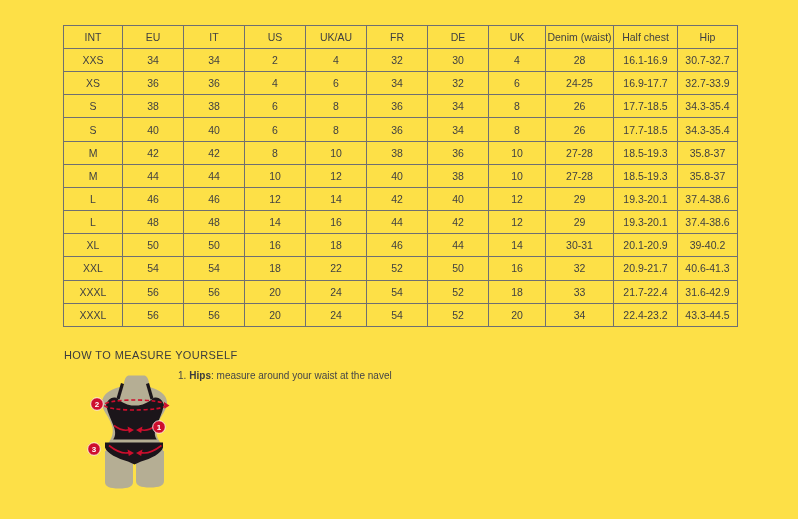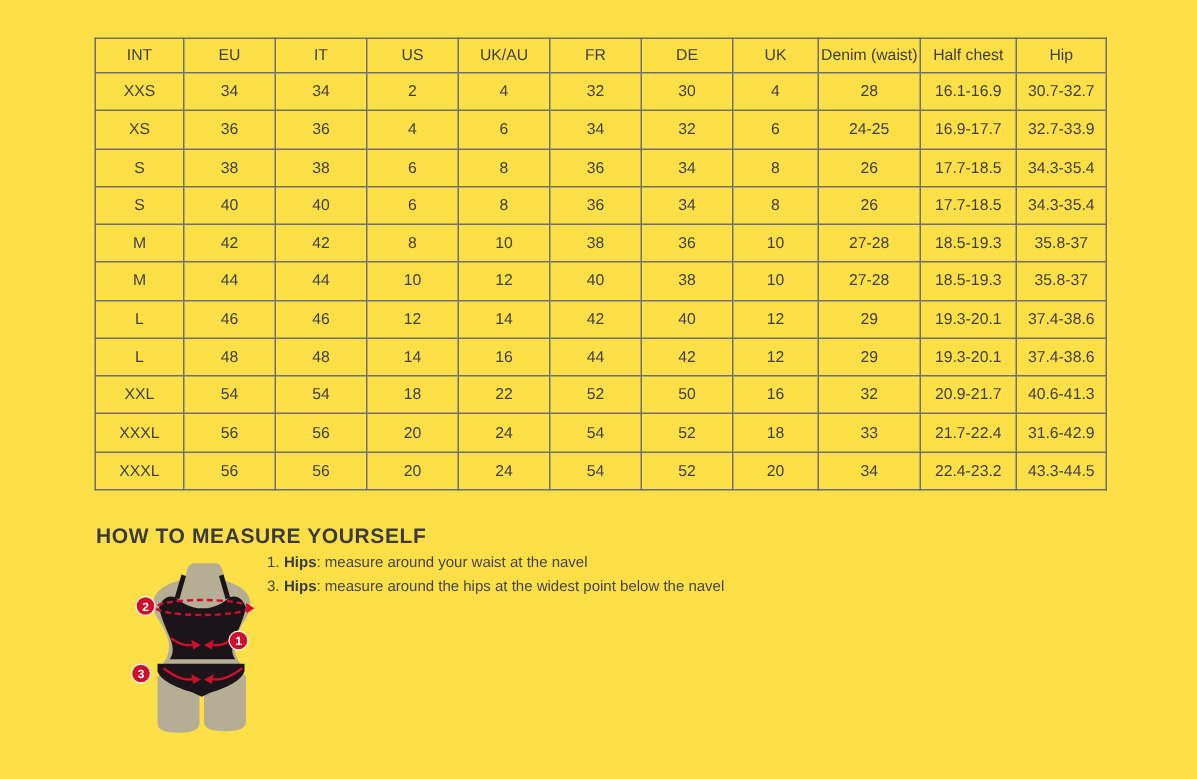--- a/index.html
+++ b/index.html
@@ -17,21 +17,21 @@
     border:1px solid #6f6f71;
     font-size:10.5px; font-weight:400; color:#3f3f41;
     text-align:center; vertical-align:middle;
     white-space:nowrap; padding:0; overflow:hidden;
   }
   table.size-chart thead tr { height:23px; }
 
   
   .measure-heading {
     position:absolute; left:64px; top:349px;
-    font-size:14px; font-weight:700; color:#3b3b3d; letter-spacing:.4px;
+    font-size:11px; font-weight:400; color:#3b3b3d; letter-spacing:.4px;
   }
   .figure-wrap { position:absolute; left:84px; top:375px; width:96px; height:121px; }
   .steps { position:absolute; left:178px; top:368px; width:560px; }
   .step { display:block; height:15.5px; line-height:15.5px; font-size:10px; color:#454547; }
   .step .num { margin-right:3px; }
   .step b { font-weight:700; color:#3b3b3d; }
   svg text.badge-num { font-family:"Liberation Sans", sans-serif; font-size:8px; font-weight:700; fill:#ffffff; text-anchor:middle; }
 </style>
 </head>
 <body>
@@ -166,20 +166,33 @@
           <td>14</td>
           <td>16</td>
           <td>44</td>
           <td>42</td>
           <td>12</td>
           <td>29</td>
           <td>19.3-20.1</td>
           <td>37.4-38.6</td>
         </tr>
         <tr>
+          <td>XL</td>
+          <td>50</td>
+          <td>50</td>
+          <td>16</td>
+          <td>18</td>
+          <td>46</td>
+          <td>44</td>
+          <td>14</td>
+          <td>30-31</td>
+          <td>20.1-20.9</td>
+          <td>39-40.2</td>
+        </tr>
+        <tr>
           <td>XXL</td>
           <td>54</td>
           <td>54</td>
           <td>18</td>
           <td>22</td>
           <td>52</td>
           <td>50</td>
           <td>16</td>
           <td>32</td>
           <td>20.9-21.7</td>
@@ -261,16 +274,15 @@
         <circle cx="75" cy="52" r="6.3" fill="#ce0e2d" stroke="#ffffff" stroke-width="0.8"></circle>
         <text class="badge-num" x="75" y="55">1</text>
         <circle cx="10" cy="74" r="6.3" fill="#ce0e2d" stroke="#ffffff" stroke-width="0.8"></circle>
         <text class="badge-num" x="10" y="77">3</text>
       </g>
     </svg>
   </div>
 
   <div class="steps">
       <div class="step"><span class="num">1.</span><b>Hips</b><span>: measure around your waist at the navel</span></div>
-      <div class="step"><span class="num">3.</span><b>Hips</b><span>: measure around the hips at the widest point below the navel</span></div>
     </div>
 
 </div>
 
 </body></html>

